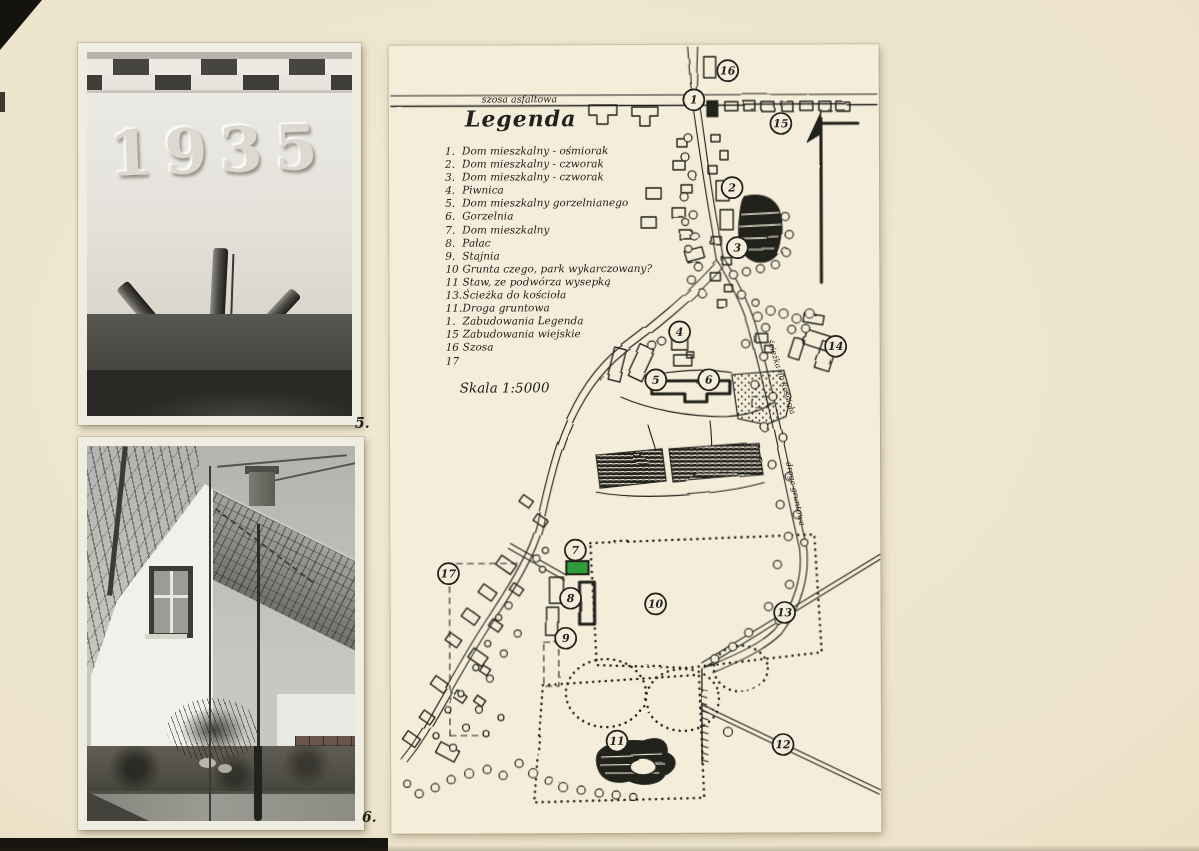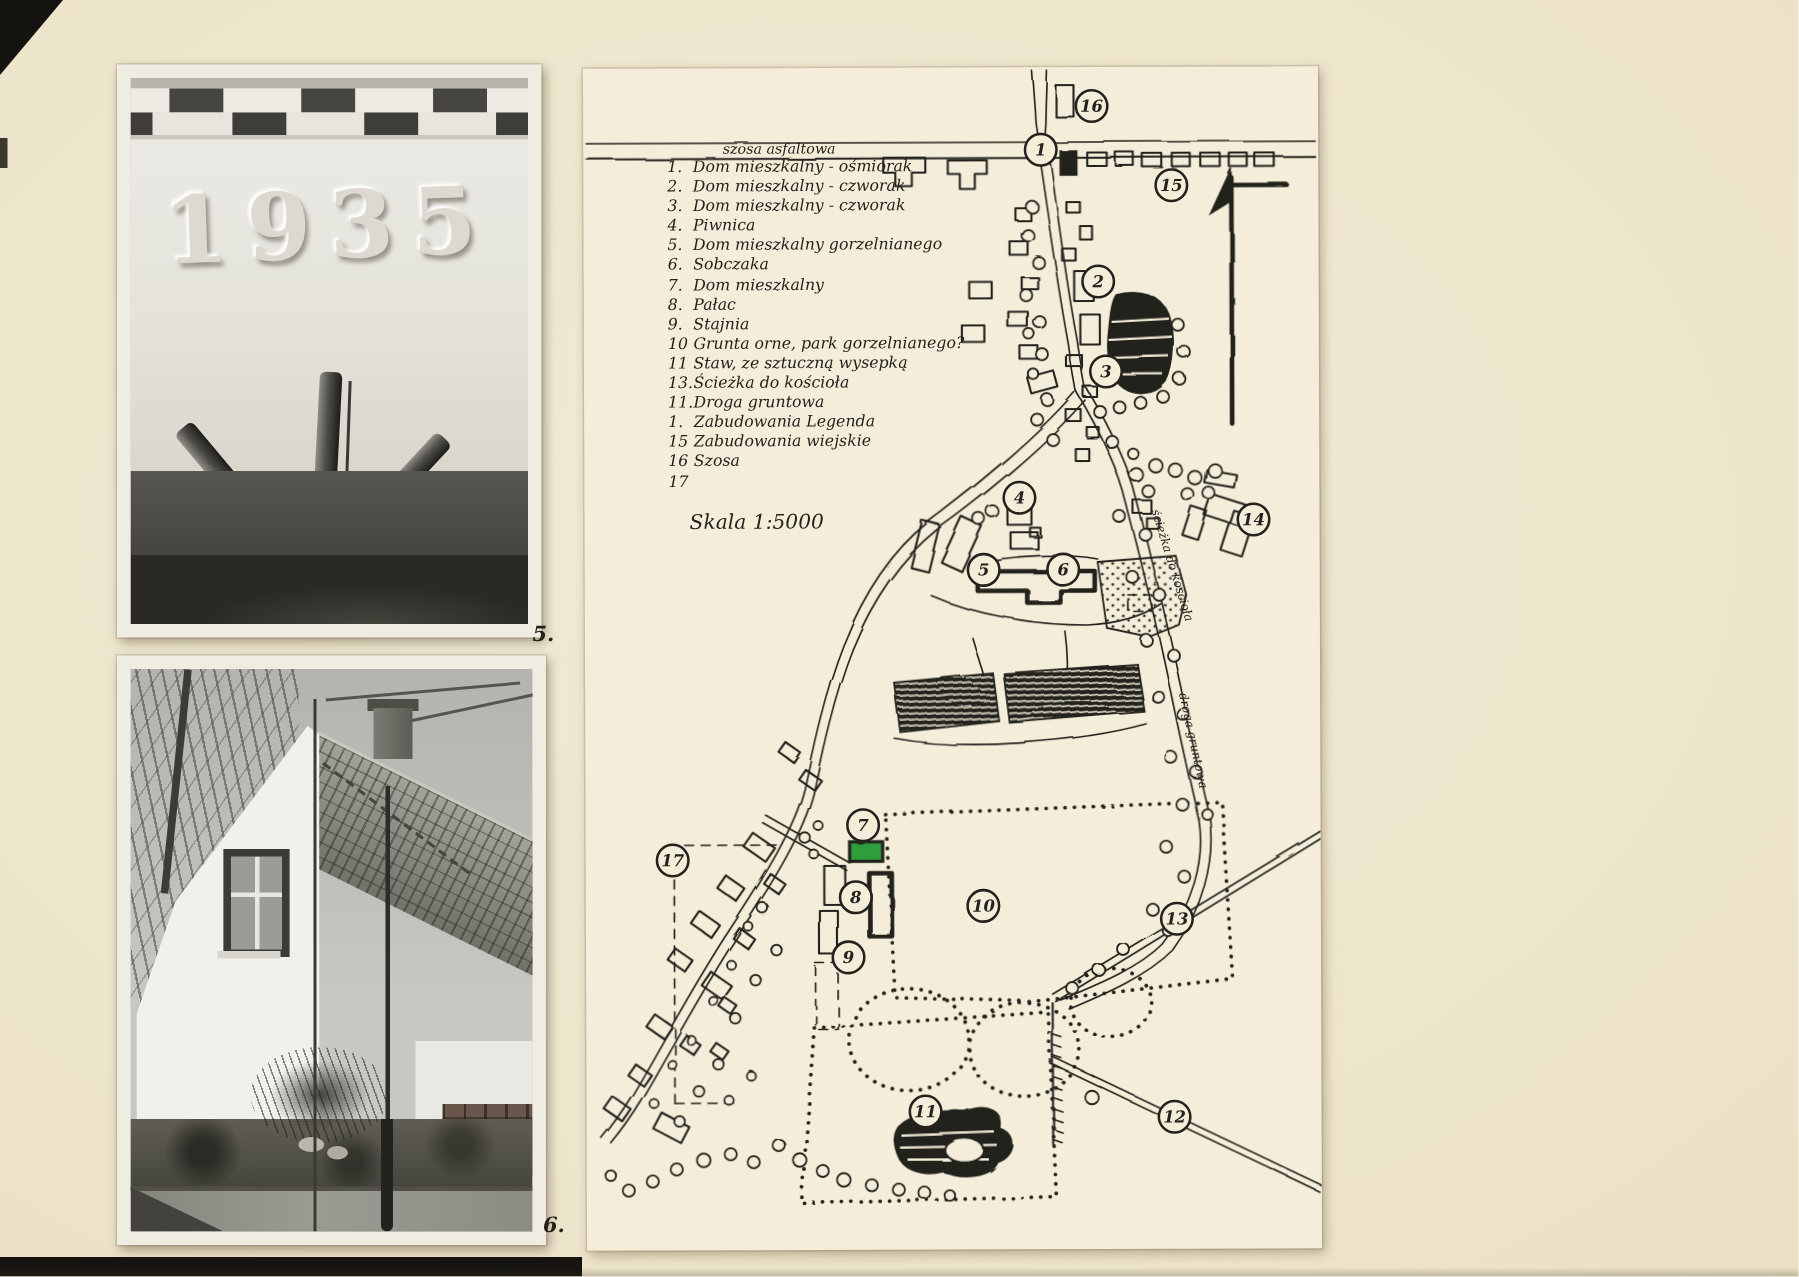--- a/index.html
+++ b/index.html
@@ -473,20 +473,21 @@
         <circle cx="392" cy="79" r="10.5" class="marker-circle"></circle>
         <text x="392" y="82.8" class="marker-num">15</text>
         <circle cx="339" cy="26" r="10.5" class="marker-circle"></circle>
         <text x="339" y="29.8" class="marker-num">16</text>
         <circle cx="58" cy="528" r="10.5" class="marker-circle"></circle>
         <text x="58" y="531.8" class="marker-num">17</text>
       </g>
   </svg>
 
   <div class="legend">
+    <div class="legend-title">Legenda</div>
     <div id="legend-list">
         <div class="legend-item">
           <span class="num">1.</span>
           <span class="txt">Dom mieszkalny - ośmiorak</span>
         </div>
         <div class="legend-item">
           <span class="num">2.</span>
           <span class="txt">Dom mieszkalny - czworak</span>
         </div>
         <div class="legend-item">
@@ -496,41 +497,41 @@
         <div class="legend-item">
           <span class="num">4.</span>
           <span class="txt">Piwnica</span>
         </div>
         <div class="legend-item">
           <span class="num">5.</span>
           <span class="txt">Dom mieszkalny gorzelnianego</span>
         </div>
         <div class="legend-item">
           <span class="num">6.</span>
-          <span class="txt">Sobczaka</span>
+          <span class="txt">Gorzelnia</span>
         </div>
         <div class="legend-item">
           <span class="num">7.</span>
           <span class="txt">Dom mieszkalny</span>
         </div>
         <div class="legend-item">
           <span class="num">8.</span>
           <span class="txt">Pałac</span>
         </div>
         <div class="legend-item">
           <span class="num">9.</span>
           <span class="txt">Stajnia</span>
         </div>
         <div class="legend-item">
           <span class="num">10</span>
-          <span class="txt">Grunta orne, park gorzelnianego?</span>
+          <span class="txt">Grunta czego, park wykarczowany?</span>
         </div>
         <div class="legend-item">
           <span class="num">11</span>
-          <span class="txt">Staw, ze sztuczną wysepką</span>
+          <span class="txt">Staw, ze podwórza wysepką</span>
         </div>
         <div class="legend-item">
           <span class="num">13.</span>
           <span class="txt">Ścieżka do kościoła</span>
         </div>
         <div class="legend-item">
           <span class="num">11.</span>
           <span class="txt">Droga gruntowa</span>
         </div>
         <div class="legend-item">

